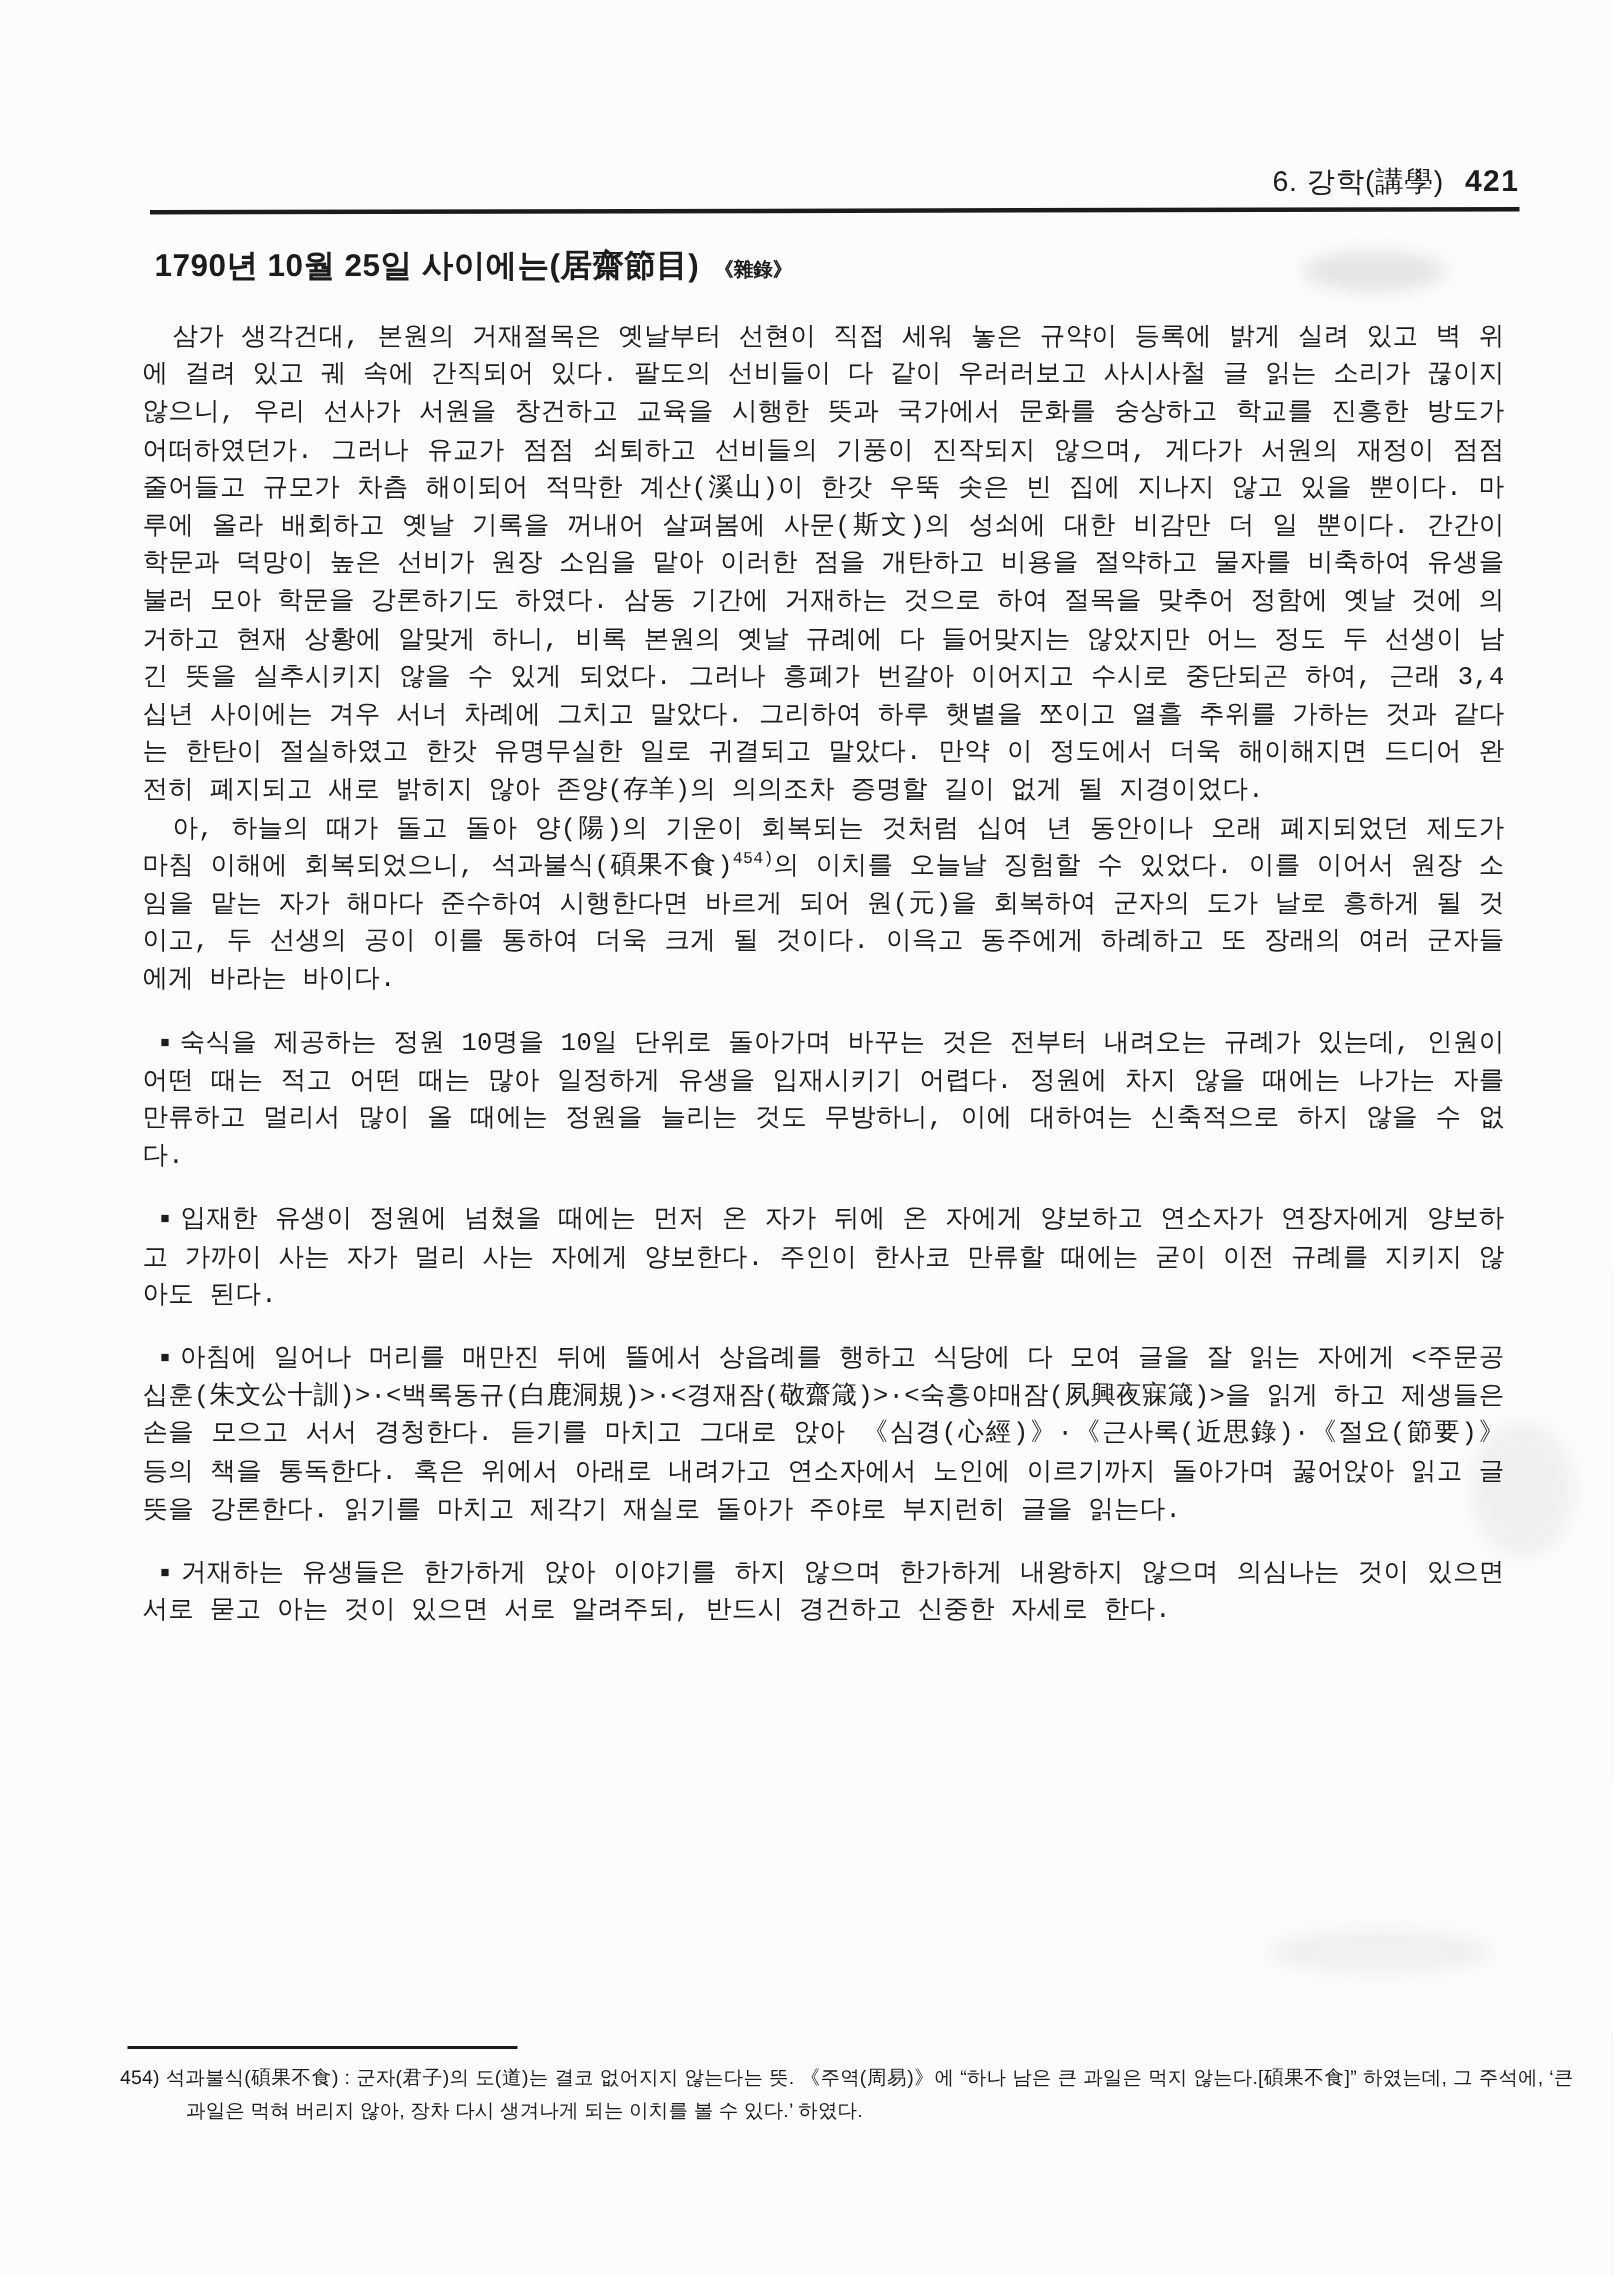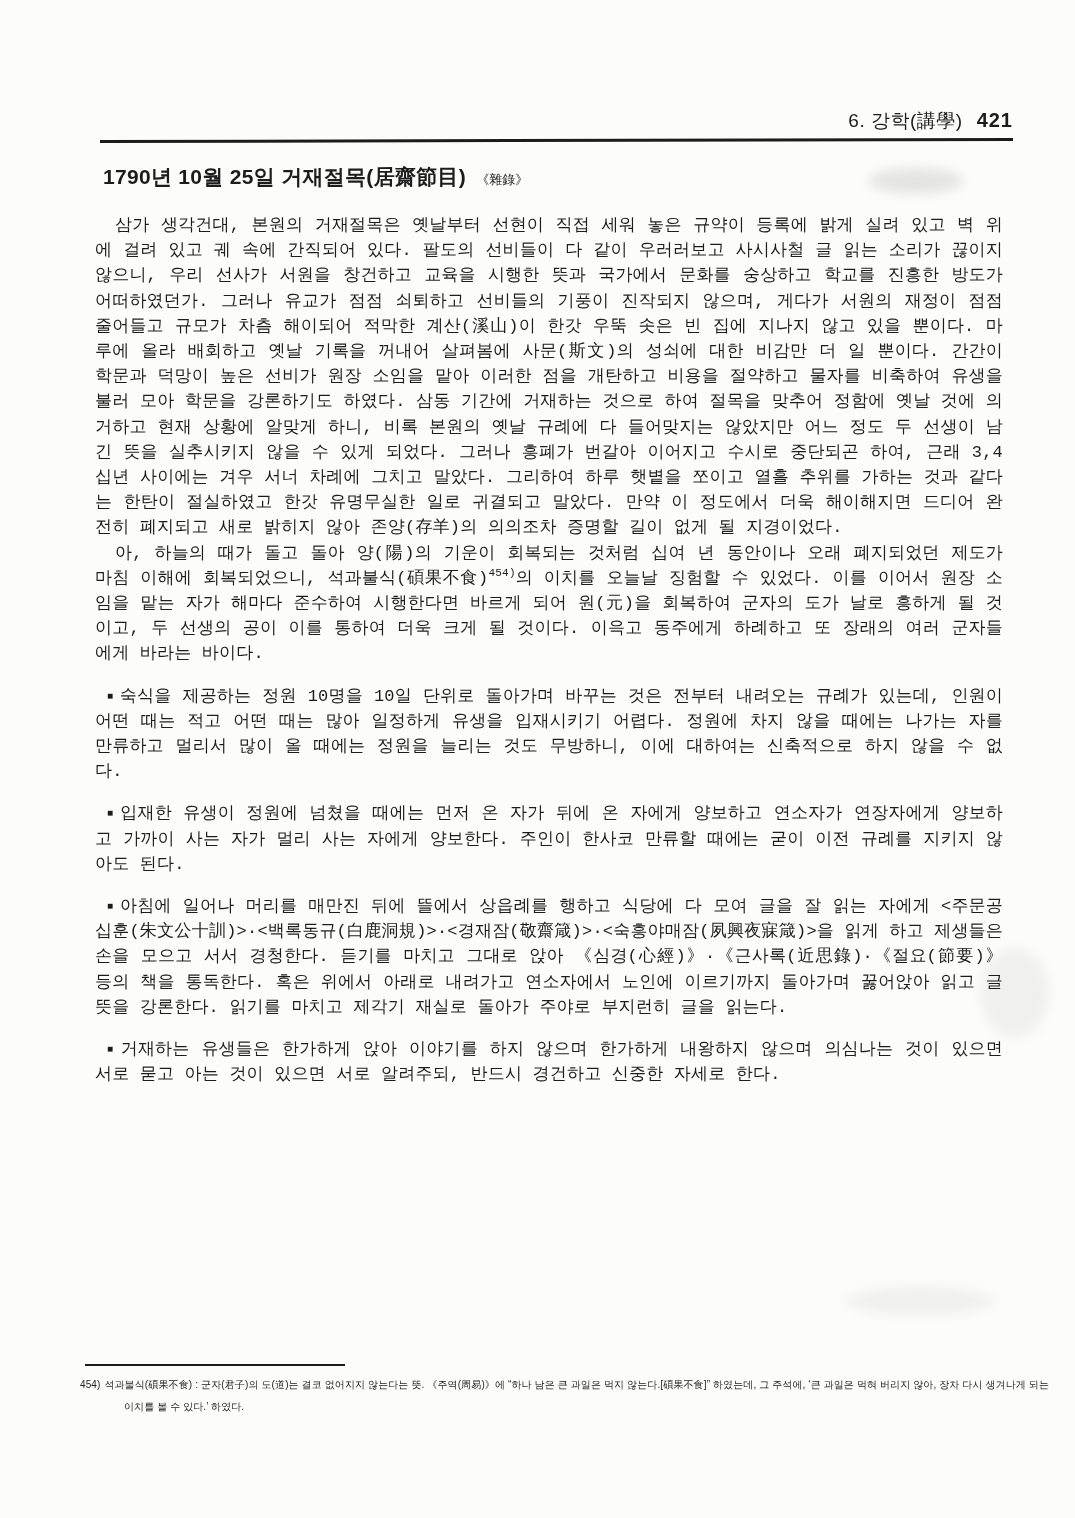--- a/index.html
+++ b/index.html
@@ -54,21 +54,21 @@
     position: absolute;
     top: 163px;
     left: 103px;
     font-size: 21px;
     font-weight: 700;
     letter-spacing: 0.3px;
     white-space: nowrap;
   }
   .title-row .source {
     font-size: 13px;
-    font-weight: 400;
+    font-weight: 700;
     margin-left: 10px;
     letter-spacing: 0;
   }
   
   .body-text {
     position: absolute;
     top: 213px;
     left: 95px;
     width: 908px;
     font-size: 17px;
@@ -103,21 +103,21 @@
     left: 85px;
     width: 260px;
     height: 2px;
     background: #1b1b1b;
   }
   .footnote {
     position: absolute;
     top: 1374px;
     left: 80px;
     width: 925px;
-    font-size: 10px;
+    font-size: 13px;
     line-height: 22px;
     text-align: justify;
     word-break: break-all;
     letter-spacing: 0.1px;
     padding-left: 44px;
     text-indent: -44px;
   }
   .footnote .fn-label { margin-right: 4px; }
   
   .smudge {
@@ -138,21 +138,21 @@
   <div class="smudge s1"></div>
   <div class="smudge s2"></div>
   <div class="smudge s3"></div>
 
   <div class="header">
     <span class="section">6. 강학(講學)</span><span class="pagenum">421</span>
   </div>
   <div class="header-rule"></div>
 
   <div class="title-row">
-    <span>1790년 10월 25일 거재절목(居齋節目)</span><span class="source">《雜錄》</span>
+    <span>1790년 10월 25일 사이에는(居齋節目)</span><span class="source">《雜錄》</span>
   </div>
 
   <div class="body-text">
     <p>삼가 생각건대, 본원의 거재절목은 옛날부터 선현이 직접 세워 놓은 규약이 등록에 밝게 실려 있고 벽 위에 걸려 있고 궤 속에 간직되어 있다. 팔도의 선비들이 다 같이 우러러보고 사시사철 글 읽는 소리가 끊이지 않으니, 우리 선사가 서원을 창건하고 교육을 시행한 뜻과 국가에서 문화를 숭상하고 학교를 진흥한 방도가 어떠하였던가. 그러나 유교가 점점 쇠퇴하고 선비들의 기풍이 진작되지 않으며, 게다가 서원의 재정이 점점 줄어들고 규모가 차츰 해이되어 적막한 계산(溪山)이 한갓 우뚝 솟은 빈 집에 지나지 않고 있을 뿐이다. 마루에 올라 배회하고 옛날 기록을 꺼내어 살펴봄에 사문(斯文)의 성쇠에 대한 비감만 더 일 뿐이다. 간간이 학문과 덕망이 높은 선비가 원장 소임을 맡아 이러한 점을 개탄하고 비용을 절약하고 물자를 비축하여 유생을 불러 모아 학문을 강론하기도 하였다. 삼동 기간에 거재하는 것으로 하여 절목을 맞추어 정함에 옛날 것에 의거하고 현재 상황에 알맞게 하니, 비록 본원의 옛날 규례에 다 들어맞지는 않았지만 어느 정도 두 선생이 남긴 뜻을 실추시키지 않을 수 있게 되었다. 그러나 흥폐가 번갈아 이어지고 수시로 중단되곤 하여, 근래 3,4십년 사이에는 겨우 서너 차례에 그치고 말았다. 그리하여 하루 햇볕을 쪼이고 열흘 추위를 가하는 것과 같다는 한탄이 절실하였고 한갓 유명무실한 일로 귀결되고 말았다. 만약 이 정도에서 더욱 해이해지면 드디어 완전히 폐지되고 새로 밝히지 않아 존양(存羊)의 의의조차 증명할 길이 없게 될 지경이었다.</p>
     <p><span>아, 하늘의 때가 돌고 돌아 양(陽)의 기운이 회복되는 것처럼 십여 년 동안이나 오래 폐지되었던 제도가 마침 이해에 회복되었으니, 석과불식(碩果不食)</span><sup class="fn-ref">454)</sup><span>의 이치를 오늘날 징험할 수 있었다. 이를 이어서 원장 소임을 맡는 자가 해마다 준수하여 시행한다면 바르게 되어 원(元)을 회복하여 군자의 도가 날로 흥하게 될 것이고, 두 선생의 공이 이를 통하여 더욱 크게 될 것이다. 이윽고 동주에게 하례하고 또 장래의 여러 군자들에게 바라는 바이다.</span></p>
 
     <p class="rule-item"><span class="bullet">■</span><span>숙식을 제공하는 정원 10명을 10일 단위로 돌아가며 바꾸는 것은 전부터 내려오는 규례가 있는데, 인원이 어떤  때는 적고 어떤 때는 많아 일정하게 유생을 입재시키기 어렵다. 정원에 차지 않을 때에는 나가는 자를 만류하고 멀리서 많이 올 때에는 정원을 늘리는 것도 무방하니, 이에 대하여는 신축적으로 하지 않을 수 없다.</span></p>
     <p class="rule-item"><span class="bullet">■</span><span>입재한 유생이 정원에 넘쳤을 때에는 먼저 온 자가 뒤에 온 자에게 양보하고 연소자가 연장자에게 양보하고 가까이 사는 자가 멀리 사는 자에게 양보한다. 주인이 한사코 만류할 때에는 굳이 이전 규례를 지키지 않아도 된다.</span></p>
     <p class="rule-item"><span class="bullet">■</span><span>아침에 일어나 머리를 매만진 뒤에 뜰에서 상읍례를 행하고 식당에 다 모여 글을 잘 읽는 자에게 &lt;주문공십훈(朱文公十訓)&gt;·&lt;백록동규(白鹿洞規)&gt;·&lt;경재잠(敬齋箴)&gt;·&lt;숙흥야매잠(夙興夜寐箴)&gt;을 읽게 하고 제생들은 손을 모으고 서서 경청한다. 듣기를 마치고 그대로 앉아 《심경(心經)》·《근사록(近思錄)·《절요(節要)》 등의 책을 통독한다. 혹은 위에서 아래로 내려가고 연소자에서 노인에 이르기까지 돌아가며 꿇어앉아 읽고 글 뜻을 강론한다. 읽기를 마치고 제각기 재실로 돌아가 주야로 부지런히 글을 읽는다.</span></p>
     <p class="rule-item"><span class="bullet">■</span><span>거재하는 유생들은 한가하게 앉아 이야기를 하지 않으며 한가하게 내왕하지 않으며 의심나는 것이 있으면 서로 묻고 아는 것이 있으면 서로 알려주되, 반드시 경건하고 신중한 자세로 한다.</span></p>

